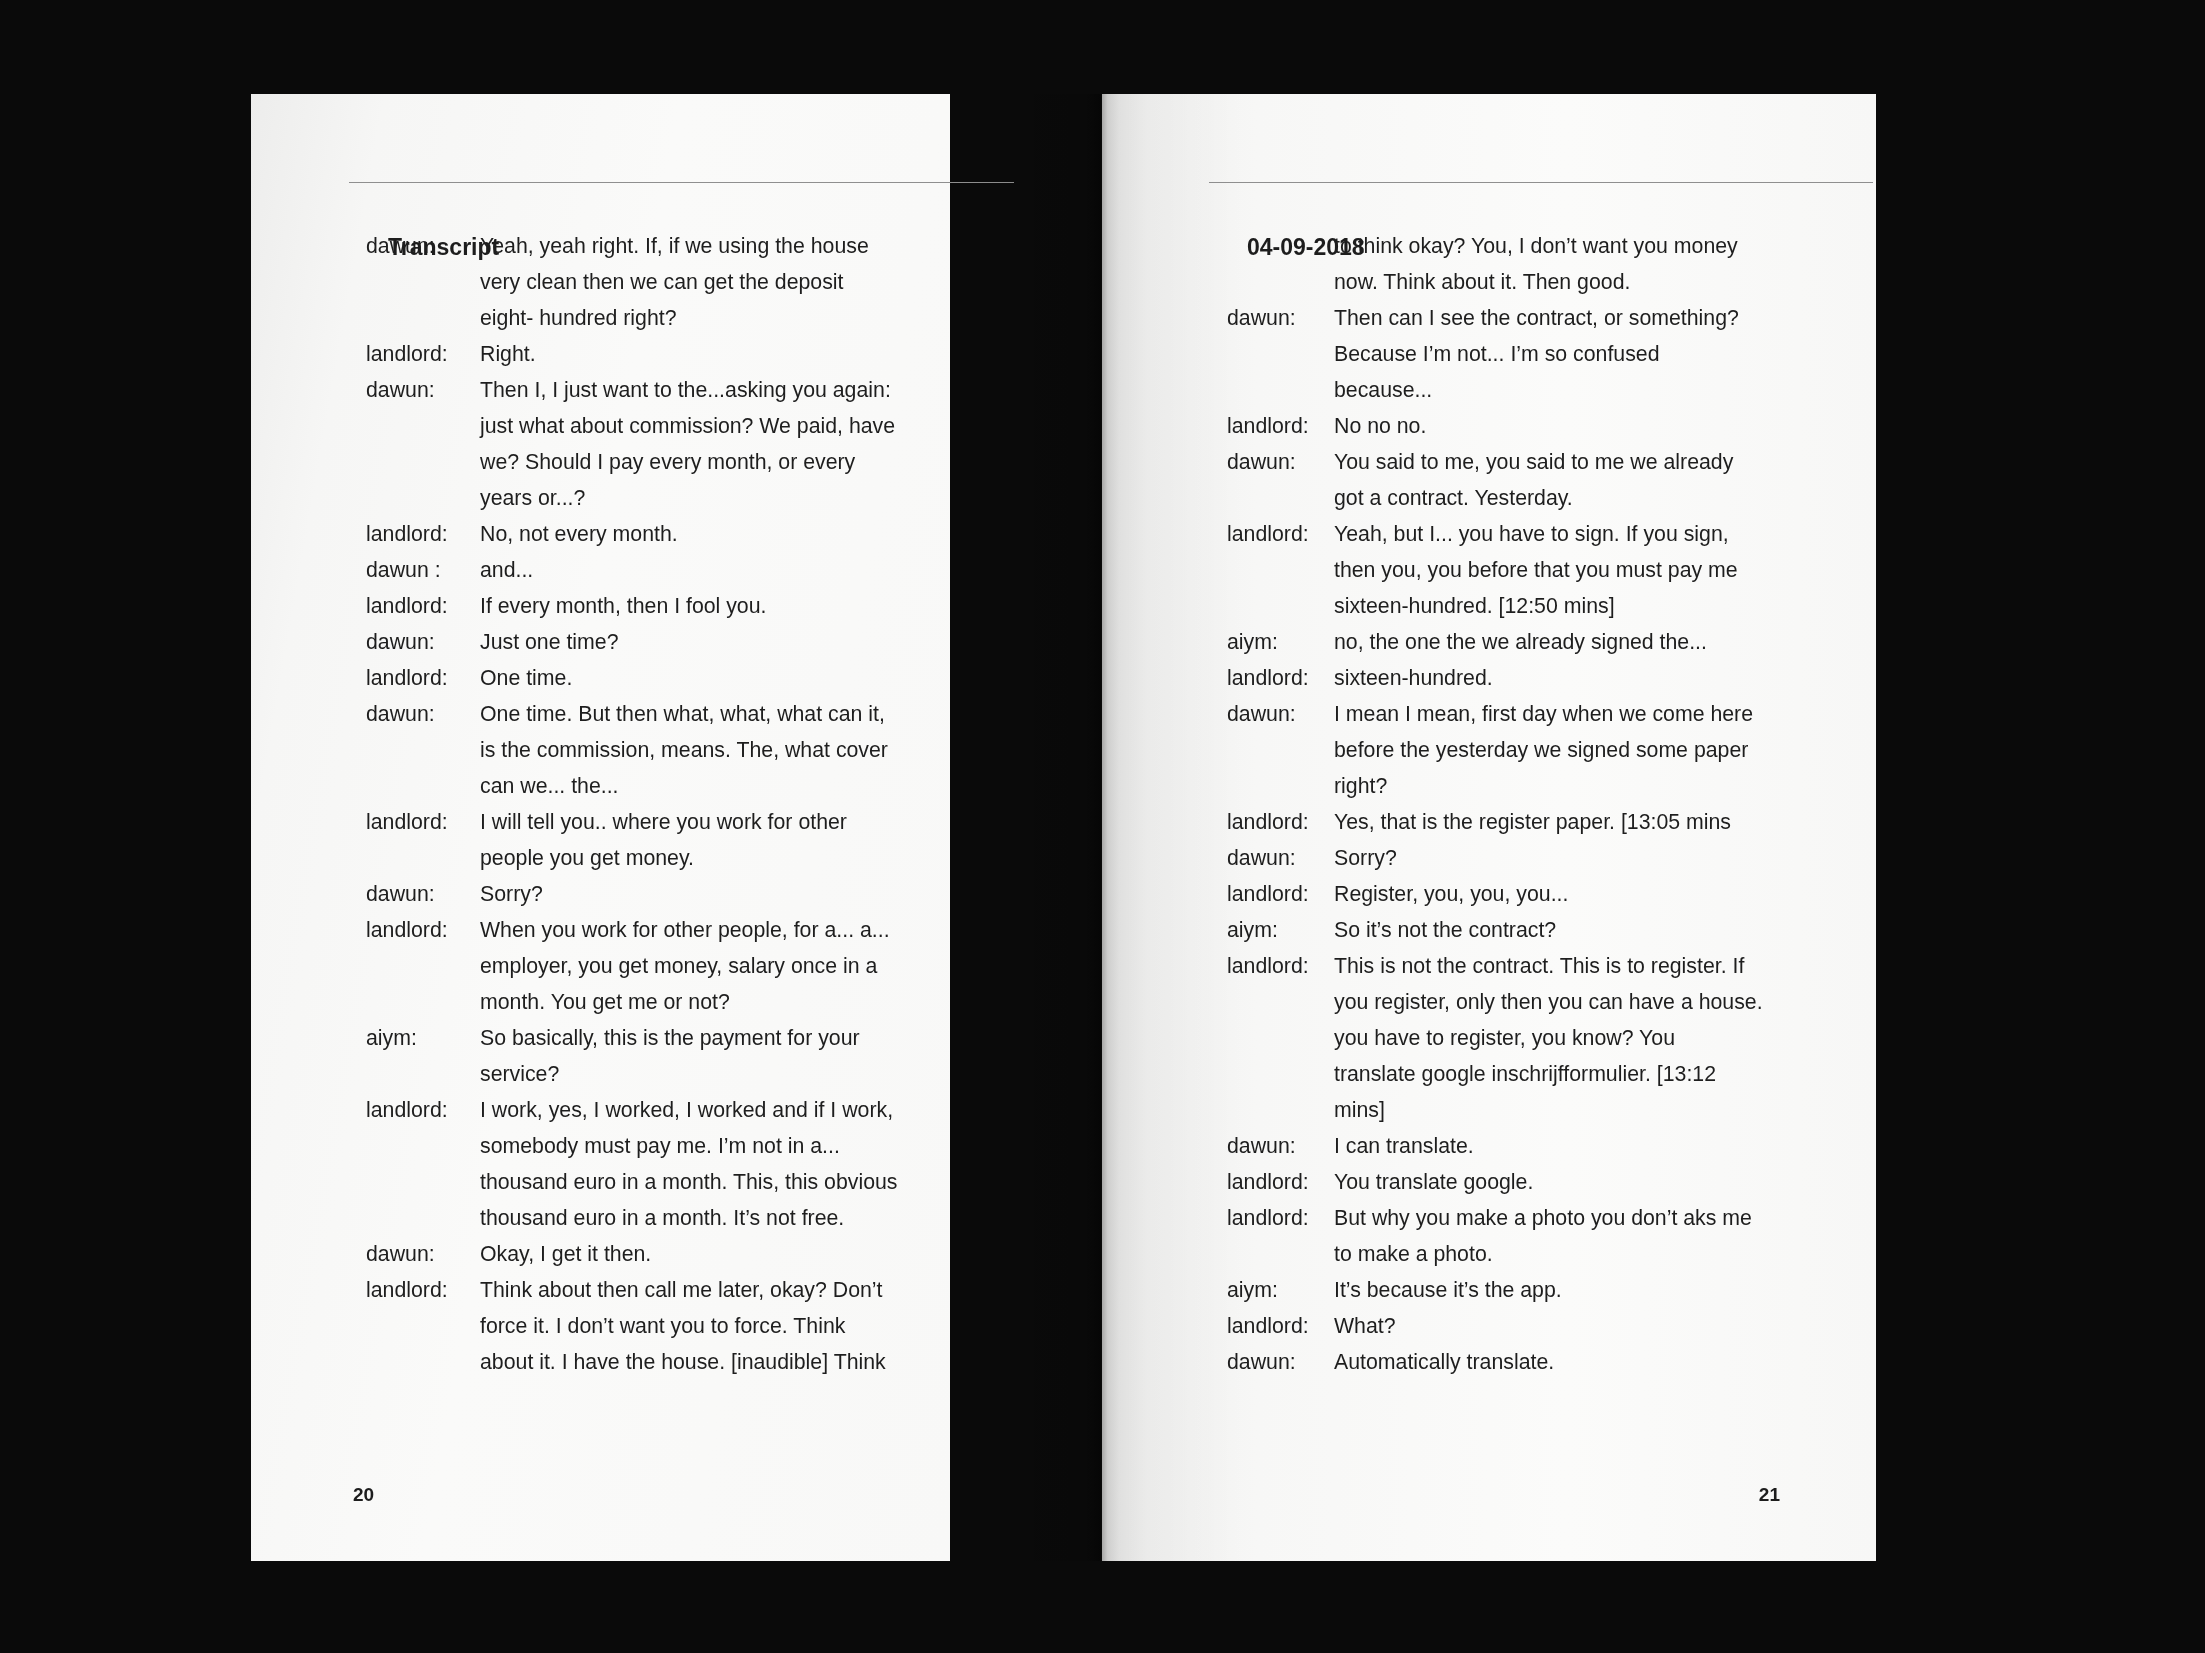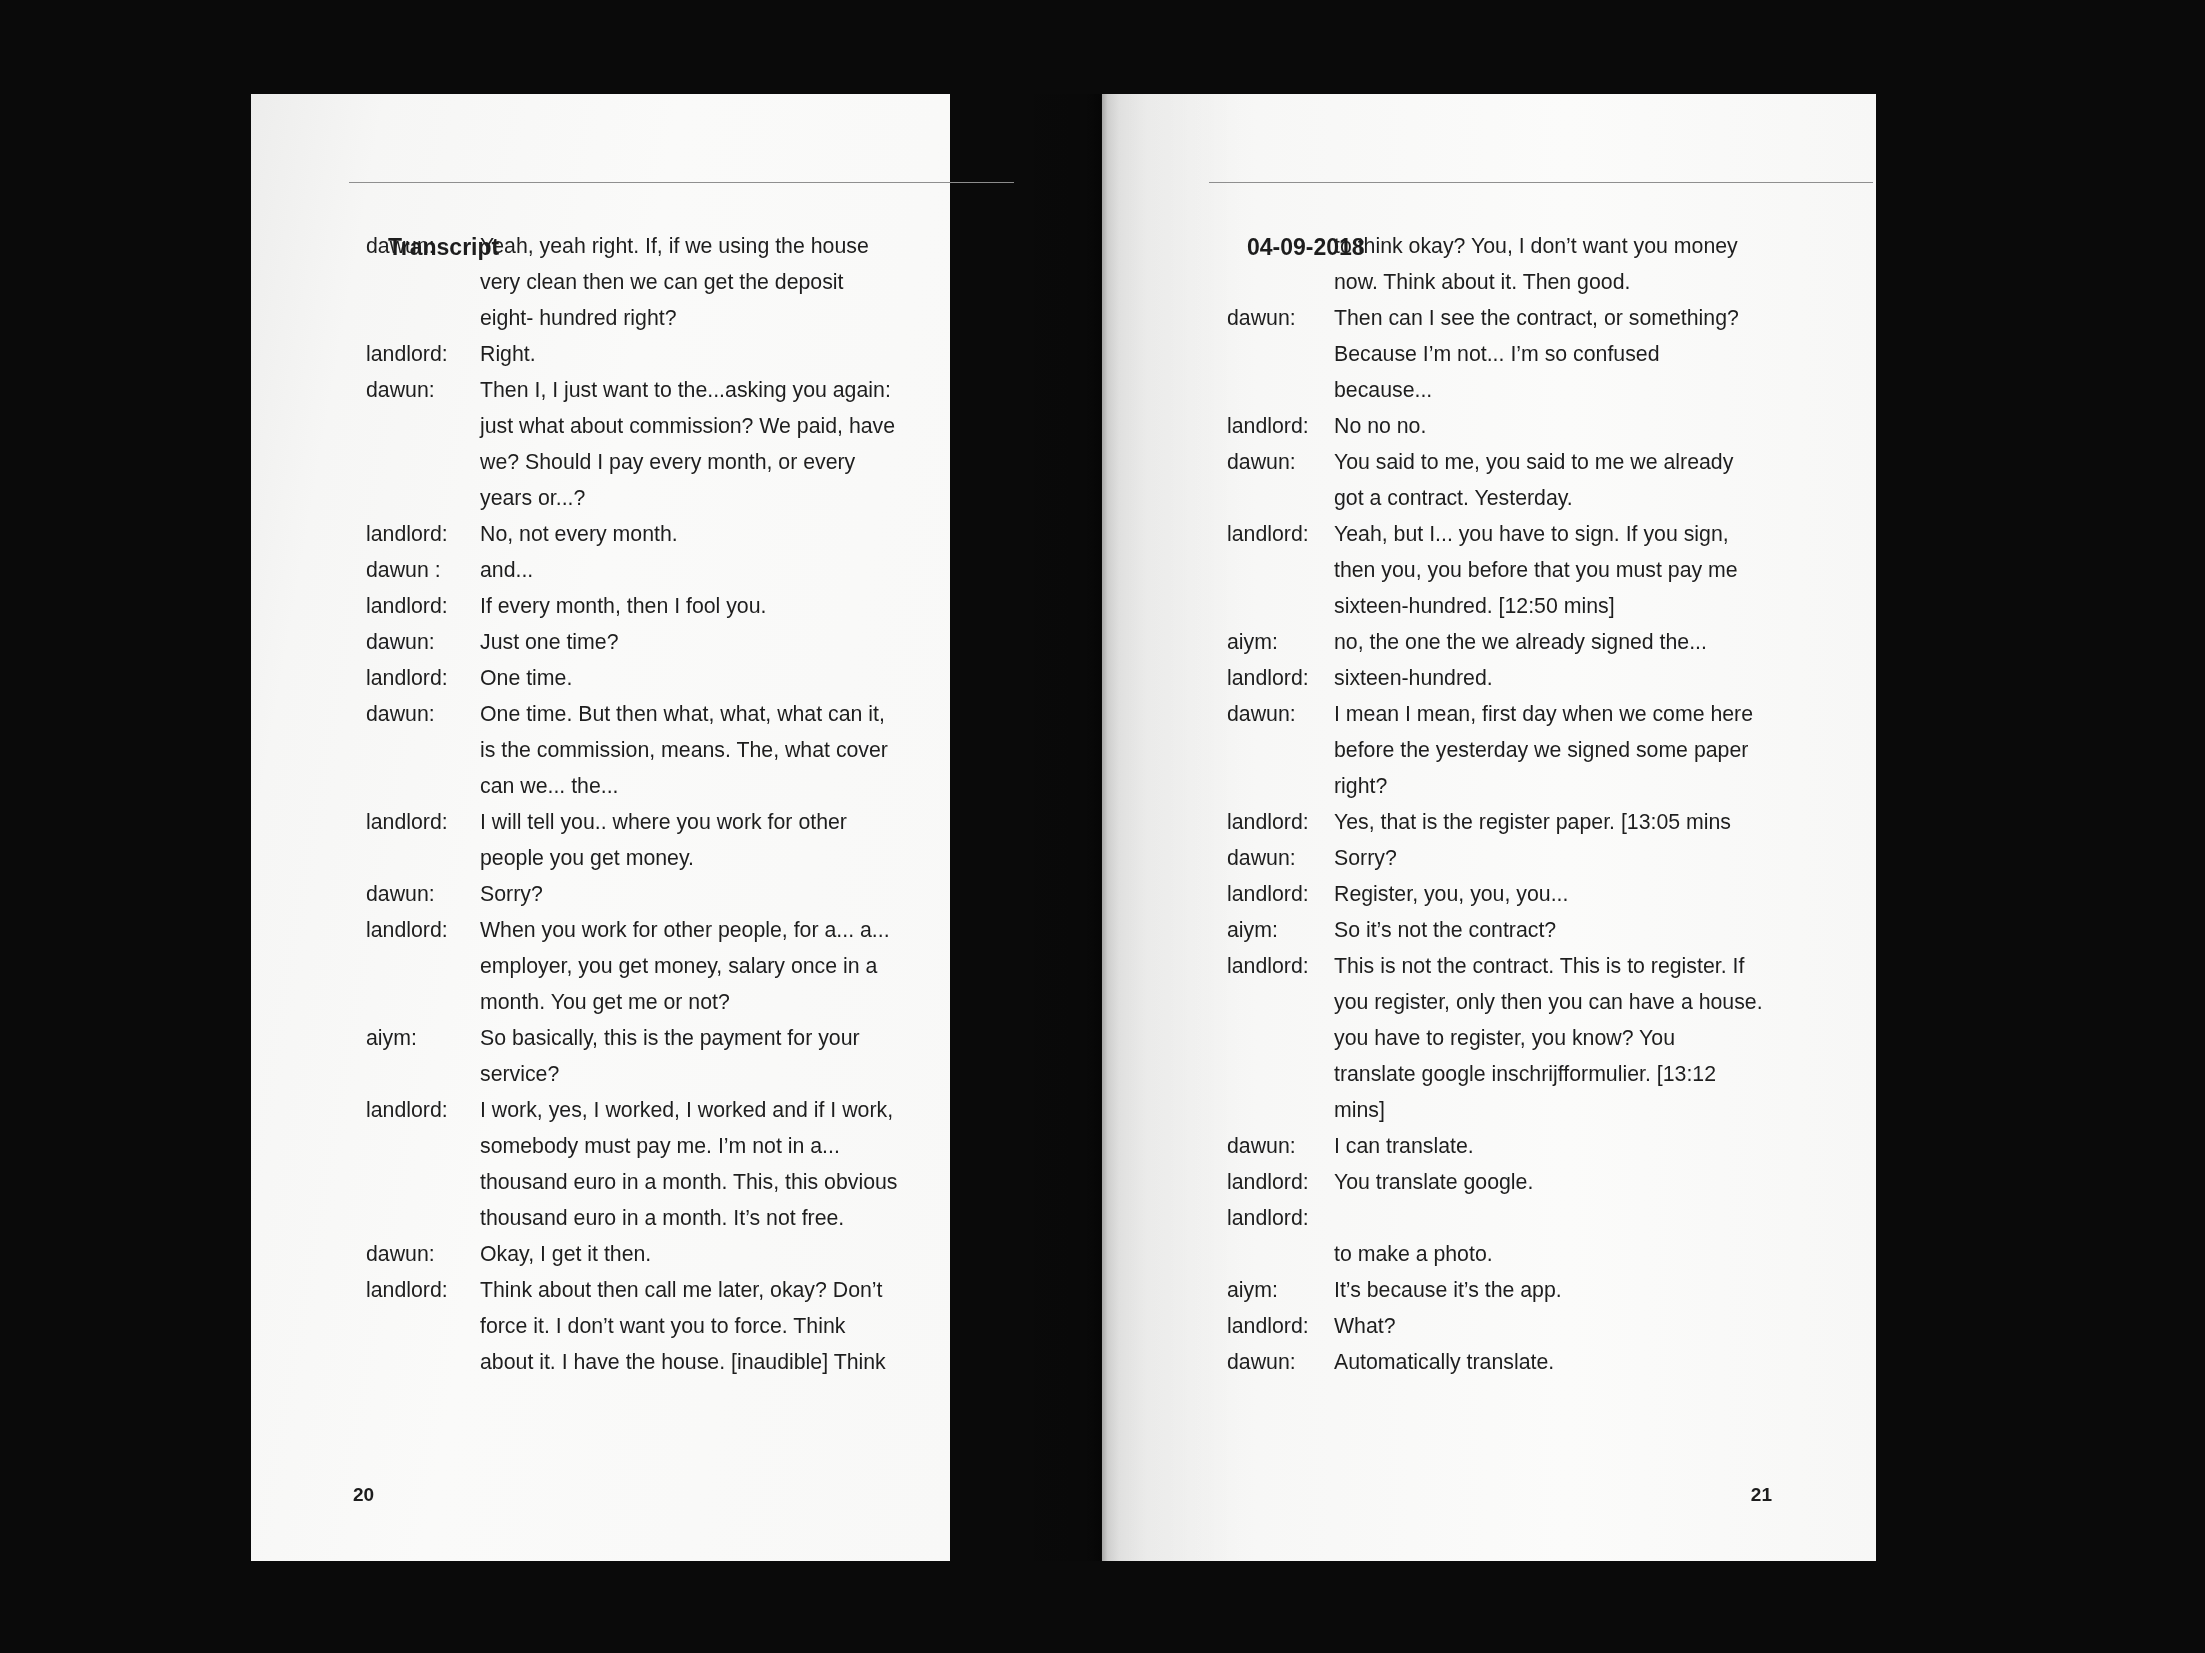--- a/index.html
+++ b/index.html
@@ -108,21 +108,21 @@
   .page-right .line .text { left: 216px; }
   .page-number {
     position: absolute;
     top: 1391px;
     font-size: 19px;
     font-weight: 700;
     line-height: 1;
     color: #1d1d1d;
   }
   .page-left .page-number { left: 102px; }
-  .page-right .page-number { right: 104px; }
+  .page-right .page-number { right: 96px; }
 </style>
 </head>
 <body>
 
 <div class="stage">
 
   <div class="page page-left">
     <div class="running-head">Transcript</div>
     <div class="head-rule"></div>
     <div class="lines" id="left-lines">
@@ -336,20 +336,21 @@
         <div class="line">
           <span class="speaker">dawun:</span>
           <span class="text">I can translate.</span>
         </div>
         <div class="line">
           <span class="speaker">landlord:</span>
           <span class="text">You translate google.</span>
         </div>
         <div class="line">
           <span class="speaker">landlord:</span>
+          <span class="text">But why you make a photo you don’t aks me</span>
         </div>
         <div class="line">
           <span class="text">to make a photo.</span>
         </div>
         <div class="line">
           <span class="speaker">aiym:</span>
           <span class="text">It’s because it’s the app.</span>
         </div>
         <div class="line">
           <span class="speaker">landlord:</span>

